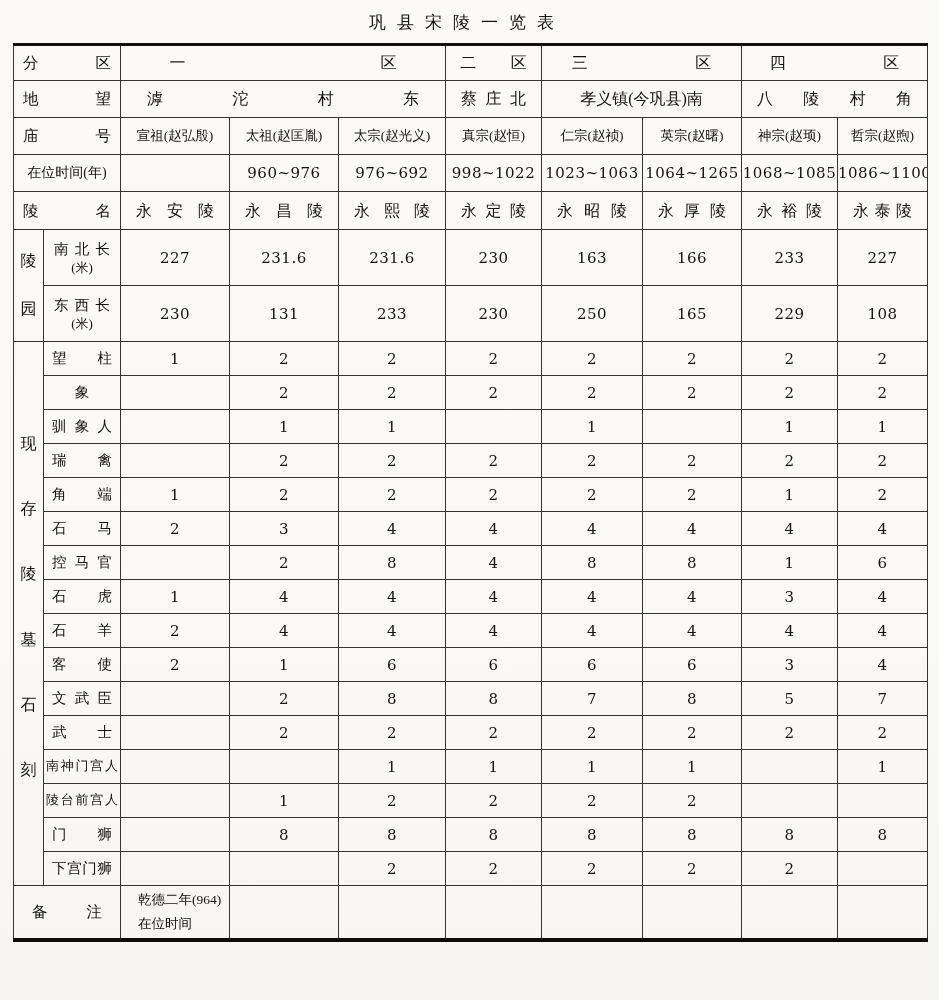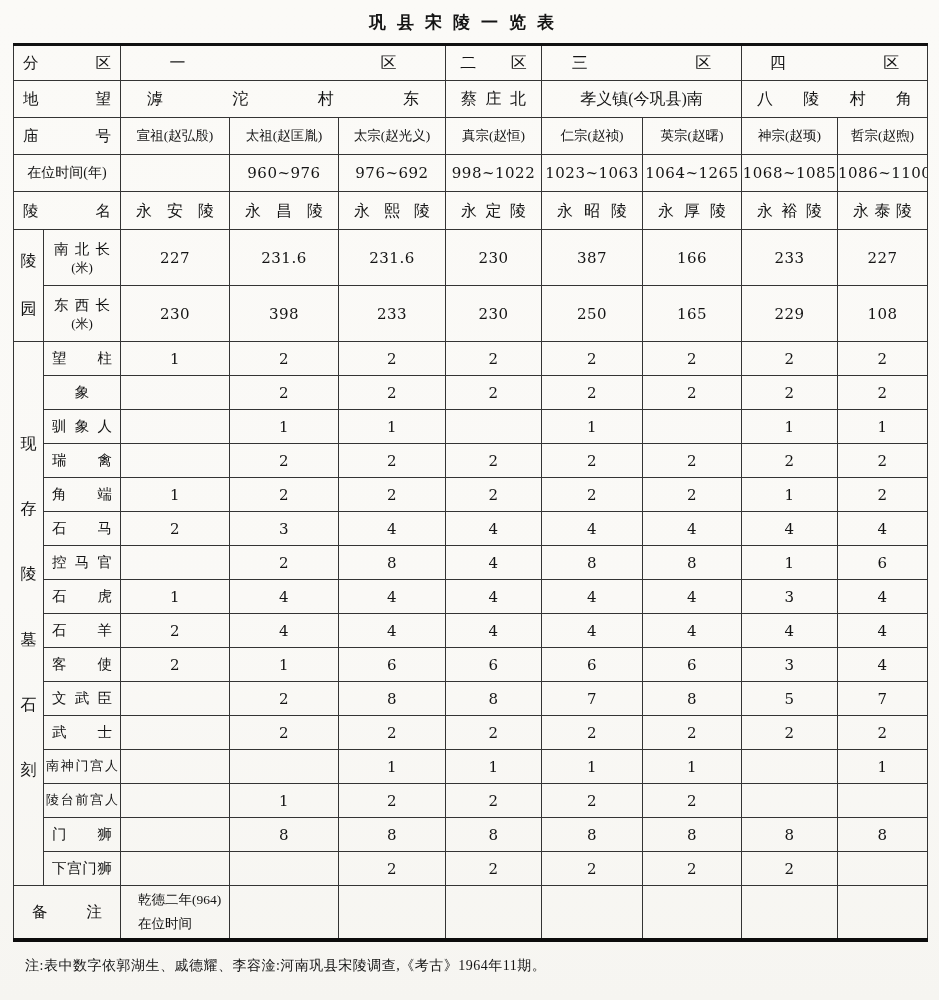--- a/index.html
+++ b/index.html
@@ -8,21 +8,21 @@
     background:#f3f2ee;
     font-family:"Liberation Serif","DejaVu Serif",serif;
     color:#141414;
   }
   .page{
     width:939px;height:1000px;overflow:hidden;position:relative;
     background:linear-gradient(180deg,#fbfaf7 0%,#faf9f6 60%,#f6f5f1 100%);
   }
   .title{
     text-align:center;
-    font-size:17px;font-weight:700;
+    font-size:17px;font-weight:400;
     letter-spacing:11px;text-indent:11px;
     padding:11px 16px 9px 0;
   }
   table.tbl{
     table-layout:fixed;border-collapse:collapse;
     width:914px;margin-left:13px;
     background:transparent;
   }
   td{
     border:1px solid #343434;
@@ -255,38 +255,38 @@
                 <span>北</span>
                 <span>长</span>
               </div>
             </div>
             <div class="l2">(米)</div>
           </td>
           <td class="num">227</td>
           <td class="num">231.6</td>
           <td class="num">231.6</td>
           <td class="num">230</td>
-          <td class="num">387</td>
+          <td class="num">163</td>
           <td class="num">166</td>
           <td class="num">233</td>
           <td class="num">227</td>
         </tr>
         <tr class="gy">
           <td class="slab">
             <div>
               <div class="spread" style="padding: 0px 10px;">
                 <span>东</span>
                 <span>西</span>
                 <span>长</span>
               </div>
             </div>
             <div class="l2">(米)</div>
           </td>
           <td class="num">230</td>
-          <td class="num">398</td>
+          <td class="num">131</td>
           <td class="num">233</td>
           <td class="num">230</td>
           <td class="num">250</td>
           <td class="num">165</td>
           <td class="num">229</td>
           <td class="num">108</td>
         </tr>
         <tr class="gs">
           <td class="vlab" rowspan="16">
             <div class="vwrap1">
@@ -577,14 +577,13 @@
           <td class="num"></td>
           <td class="num"></td>
           <td class="num"></td>
           <td class="num"></td>
           <td class="num"></td>
           <td class="num"></td>
           <td class="num"></td>
         </tr>
       </tbody>
   </table>
-  <div class="footnote">注:表中数字依郭湖生、戚德耀、李容淦:河南巩县宋陵调查,《考古》1964年11期。</div>
 </div>
 
 </body></html>

